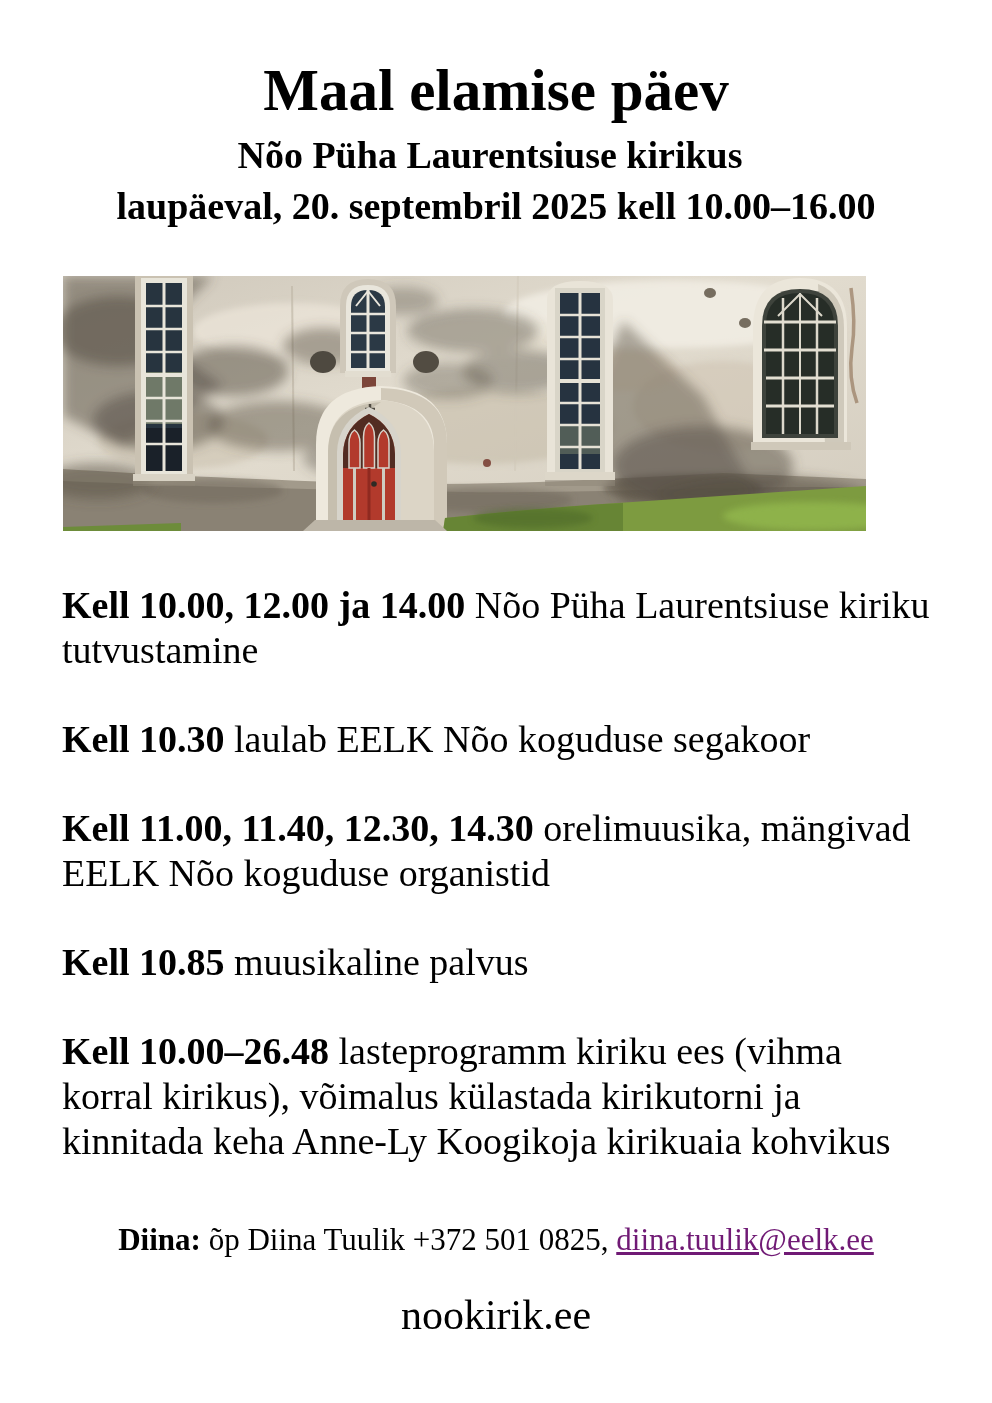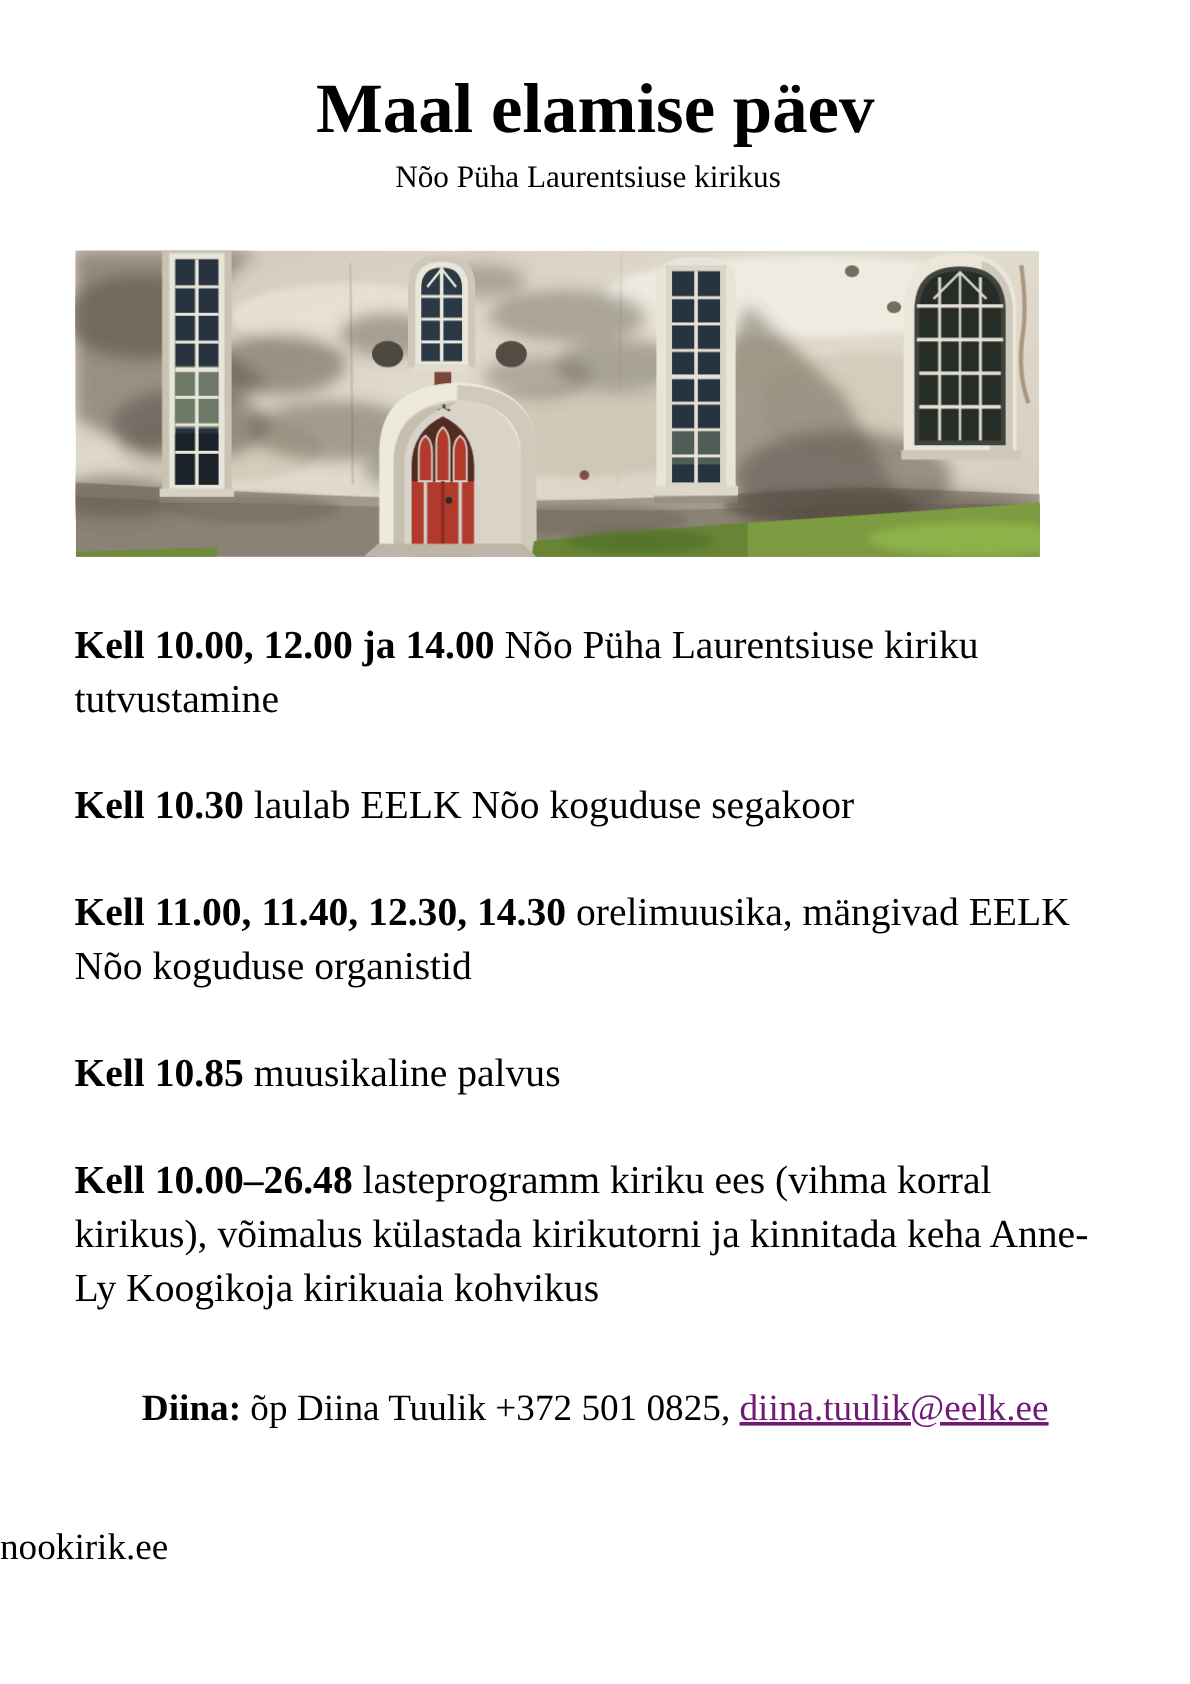--- a/index.html
+++ b/index.html
@@ -6,39 +6,40 @@
   body {
     width: 992px; height: 1403px;
     background: #ffffff;
     color: #000000;
     font-family: "Liberation Serif", serif;
     overflow: hidden;
   }
   .poster { width: 992px; height: 1063px; position: relative; }
   .header { text-align: center; padding-top: 58px; }
   .title { font-size: 59px; font-weight: bold; line-height: 1.1; margin: 0; }
-  .subtitle { font-size: 26px; font-weight: normal; line-height: 1.3; margin: 8px 12px 0 0; }
+  .subtitle { font-size: 38px; font-weight: bold; line-height: 1.3; margin: 8px 12px 0 0; }
   .dateline { font-size: 38px; font-weight: bold; line-height: 1.3; margin: 2px 0 0 0; }
   .photo-wrap { margin: 44px 0 0 63px; width: 803px; height: 255px; line-height: 0; }
-  .content { margin: 52px 62px 0 62px; font-size: 33px; line-height: 45px; }
+  .content { margin: 52px 62px 0 62px; font-size: 38px; line-height: 45px; }
   .content p { margin: 0 0 44px 0; }
   .content b { font-weight: bold; }
   .contact { text-align: center; font-size: 31px; line-height: 1.3; margin-top: 56px; }
   .contact b { font-weight: bold; }
   .contact a { color: #701a75; text-decoration: underline; cursor: pointer; }
-  .website { text-align: left; font-size: 31px; line-height: 1.3; margin-top: 76px; }
+  .website { text-align: center; font-size: 42px; line-height: 1.3; margin-top: 28px; }
 </style>
 </head>
 <body>
 
 <div class="poster">
 
   <div class="header">
     <h1 class="title">Maal elamise päev</h1>
     <div class="subtitle">Nõo Püha Laurentsiuse kirikus</div>
+    <div class="dateline">laupäeval, 20. septembril 2025 kell 10.00–16.00</div>
   </div>
 
   <div class="photo-wrap">
     <svg viewBox="0 0 803 255" width="803" height="255">
       <defs>
         <linearGradient id="wallg" x1="0" y1="0" x2="1" y2="1">
           <stop offset="0" stop-color="#cfc8bb"></stop>
           <stop offset="0.45" stop-color="#e2dccf"></stop>
           <stop offset="1" stop-color="#d3ccbe"></stop>
         </linearGradient>

